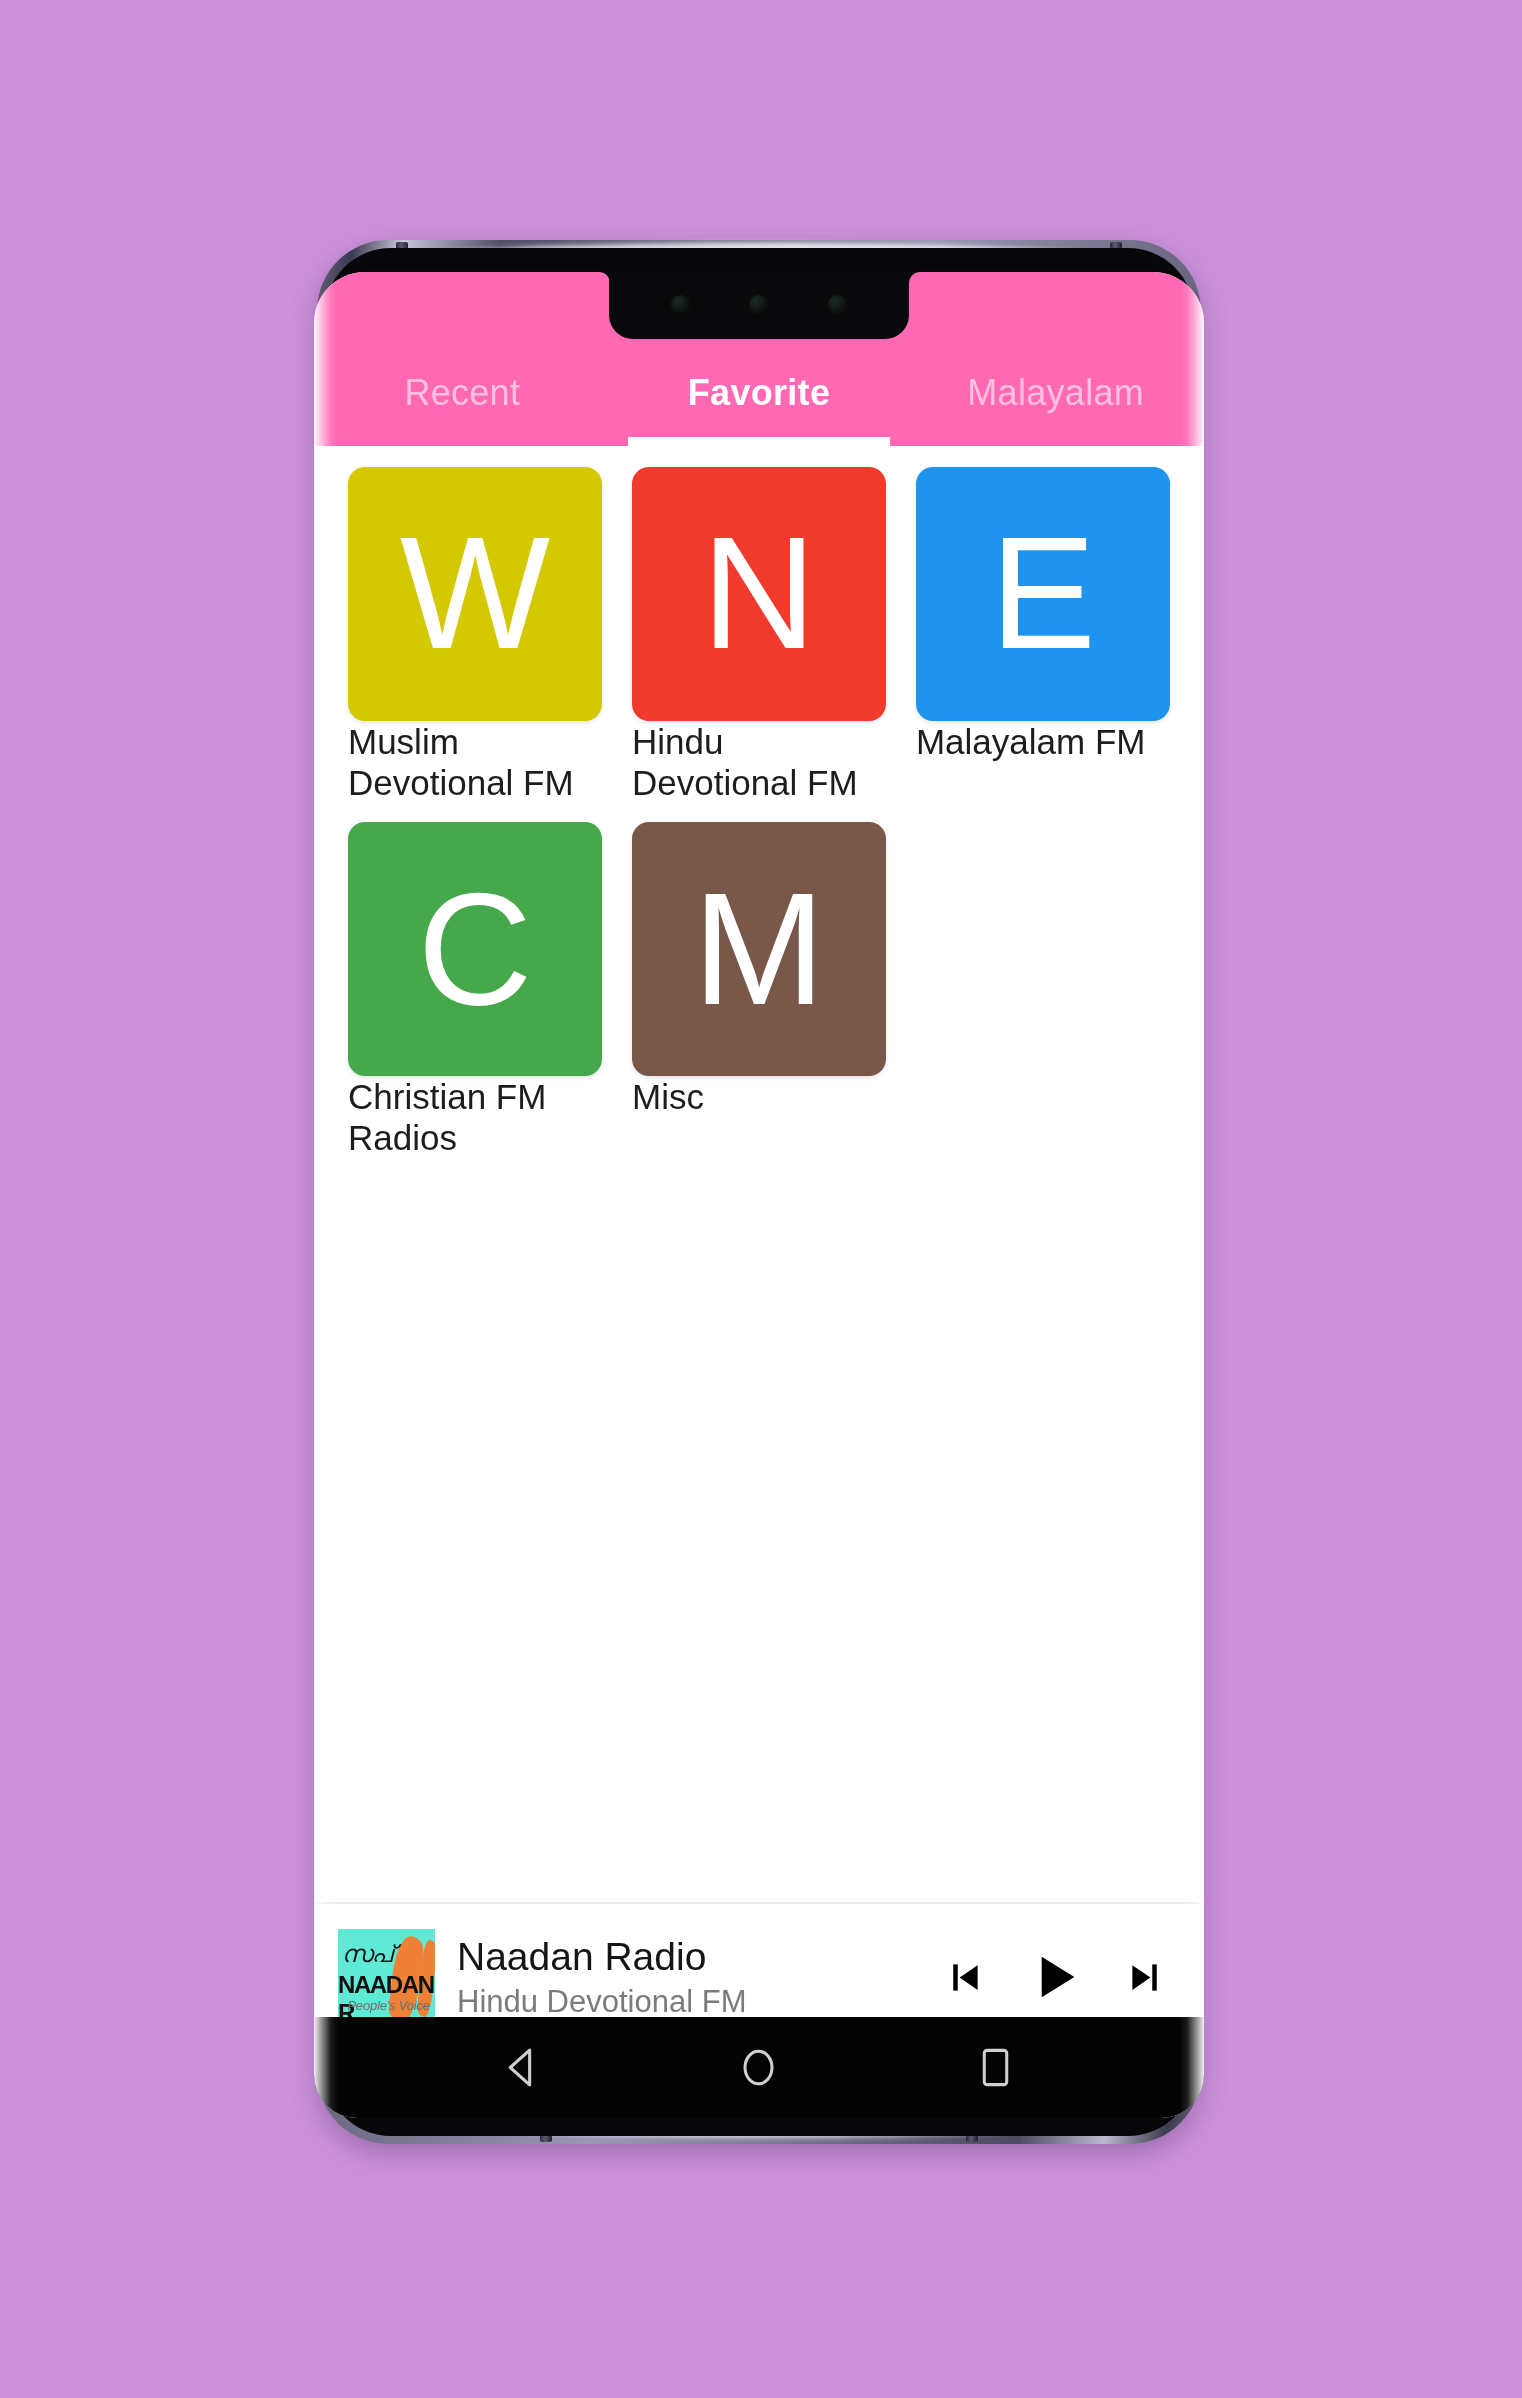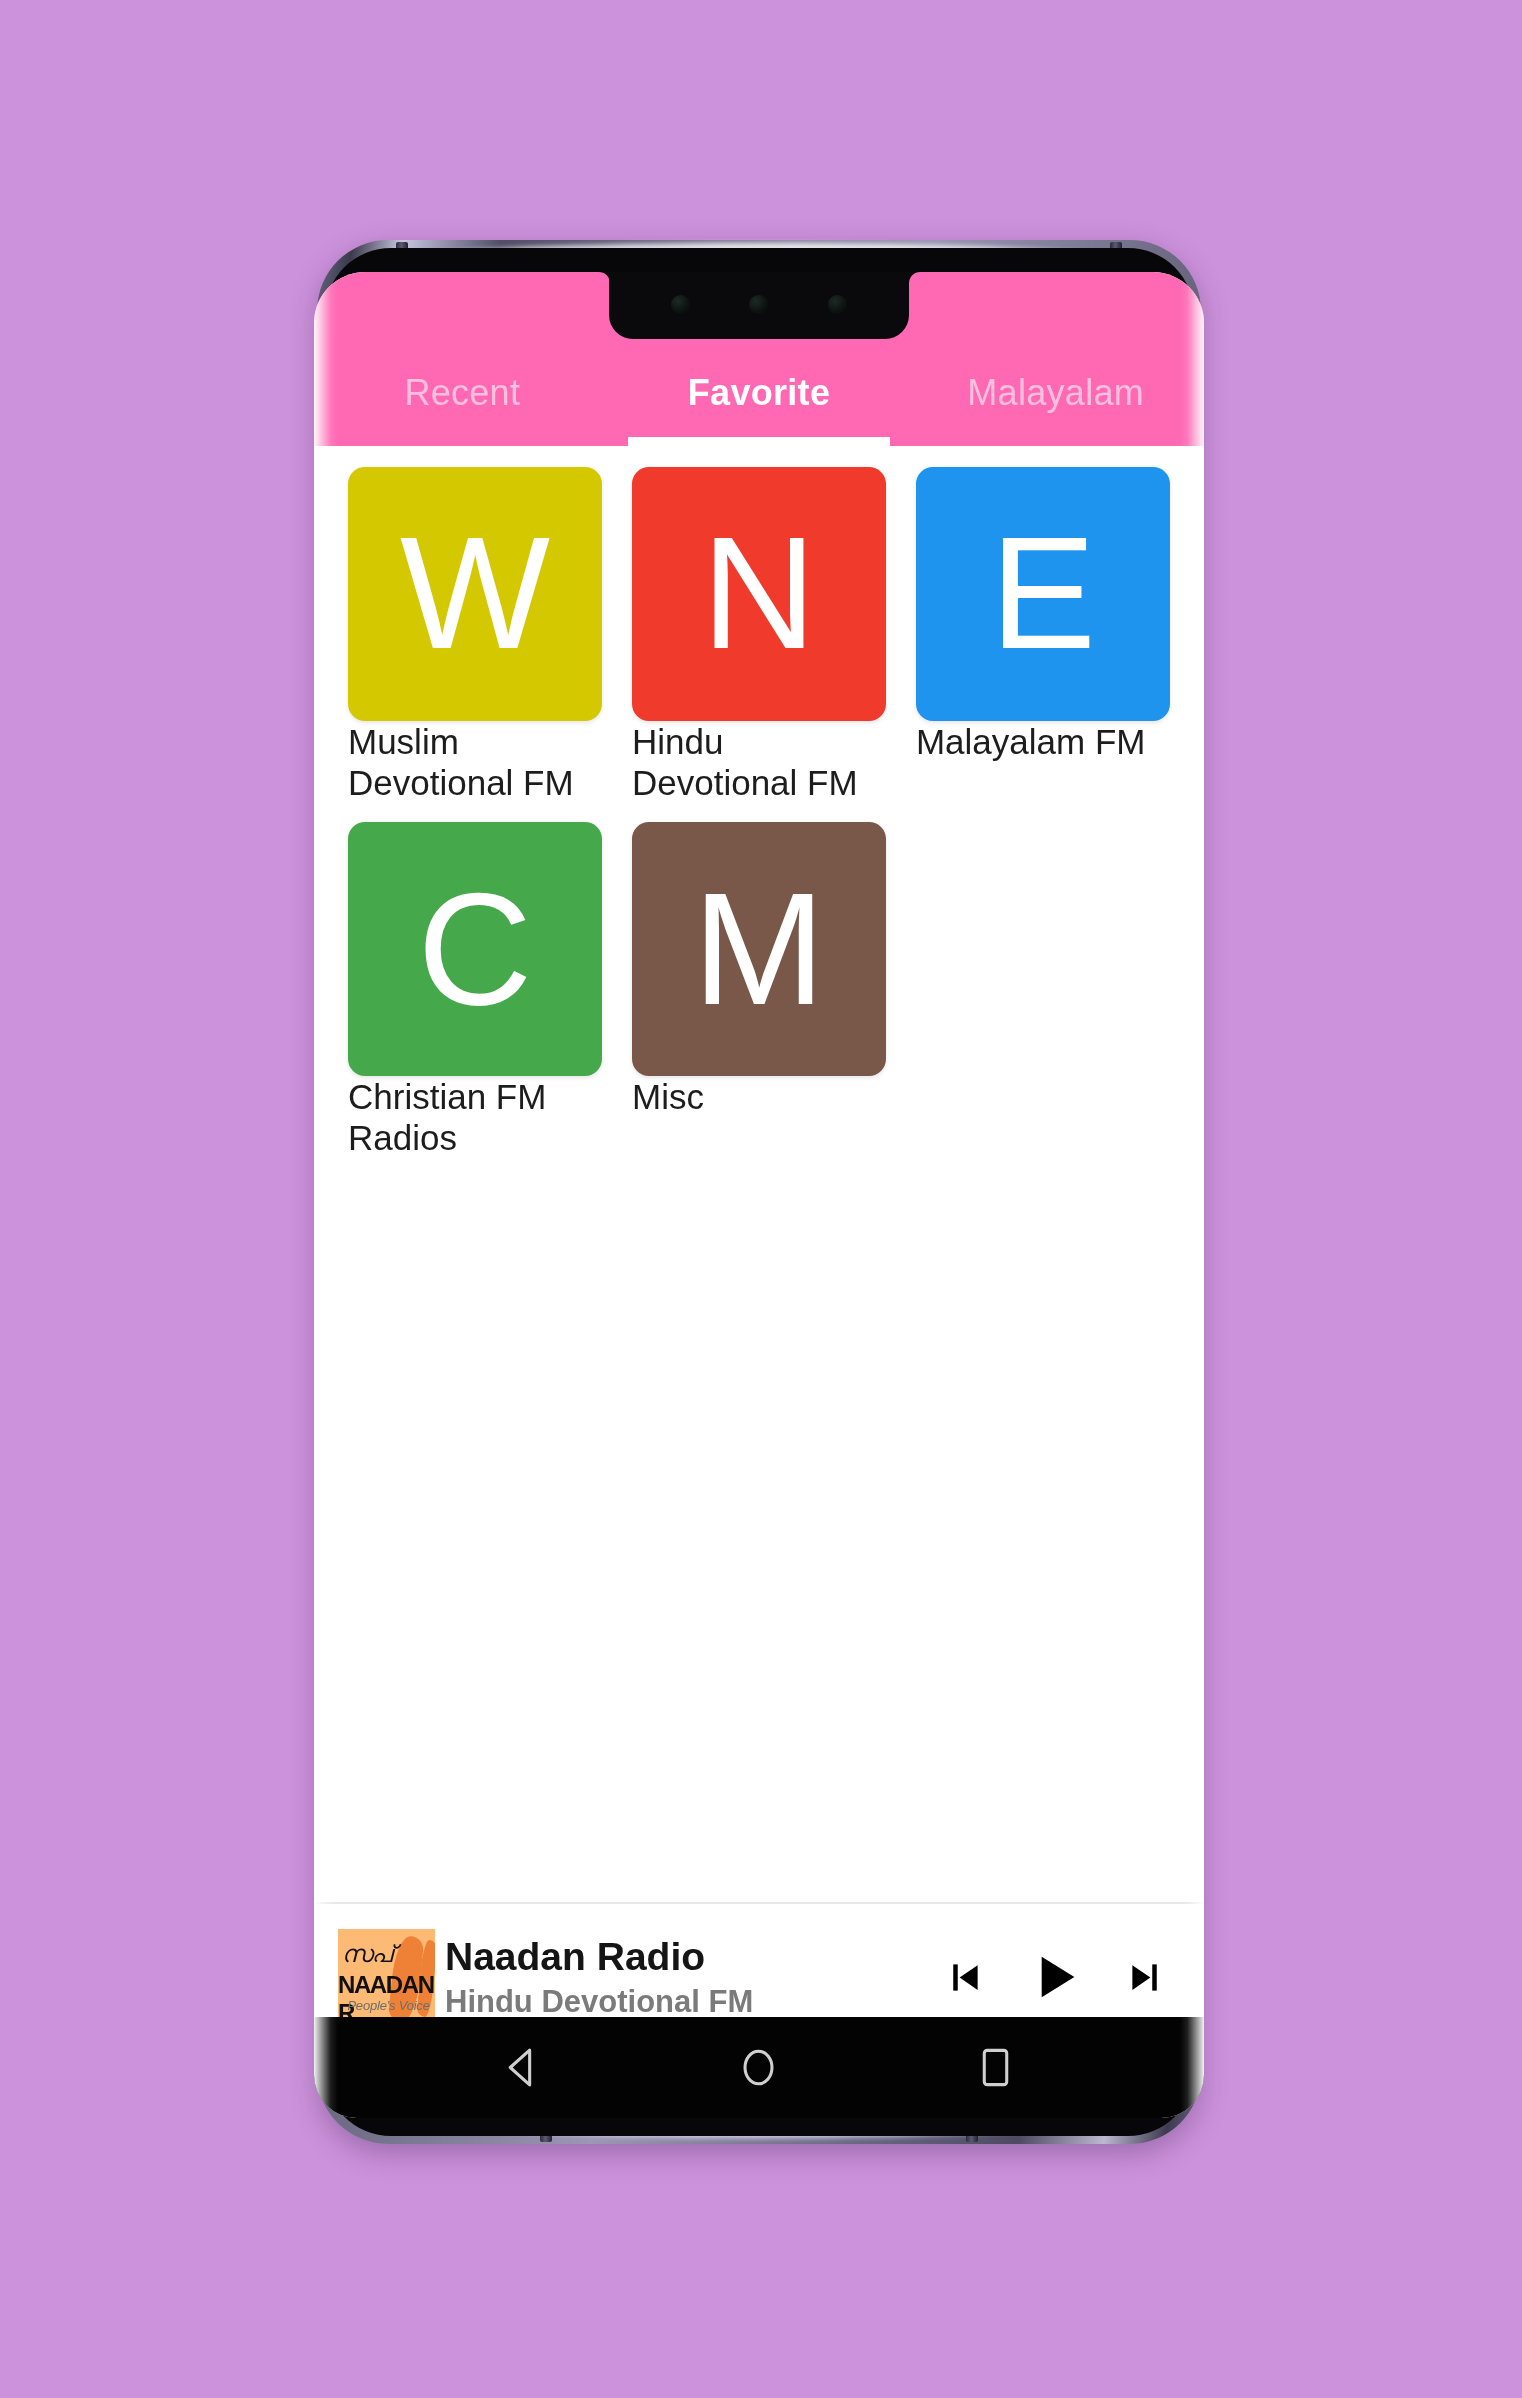--- a/index.html
+++ b/index.html
@@ -249,21 +249,21 @@
     display: flex;
     align-items: center;
     padding: 0 32px 0 24px;
   }
 
   #station-logo {
     width: 97px;
     height: 97px;
     flex: 0 0 97px;
     position: relative;
-    background: #fdba74;
+    background: #5eead4;
     overflow: hidden;
   }
   .logo-swoosh {
     position: absolute;
     background: #ef8136;
   }
   .swoosh-a {
     right: 15px; top: 7.5px;
     width: 28px; height: 86px;
     border-radius: 50% 13px 50% 13px;
@@ -297,23 +297,22 @@
     left: 9.4px; top: 69px;
     font-size: 13px;
     color: #6d6d6d;
     font-style: italic;
     letter-spacing: -0.2px;
     white-space: nowrap;
   }
 
   #np-text {
     flex: 1;
-    padding-left: 10px;
+    padding-left: 22px;
     min-width: 0;
-    font-weight: bold;
   }
   #np-title {
     font-size: 39px;
     color: #151515;
     line-height: 1.12;
     white-space: nowrap;
     overflow: hidden;
     text-overflow: ellipsis;
   }
   #np-subtitle {

